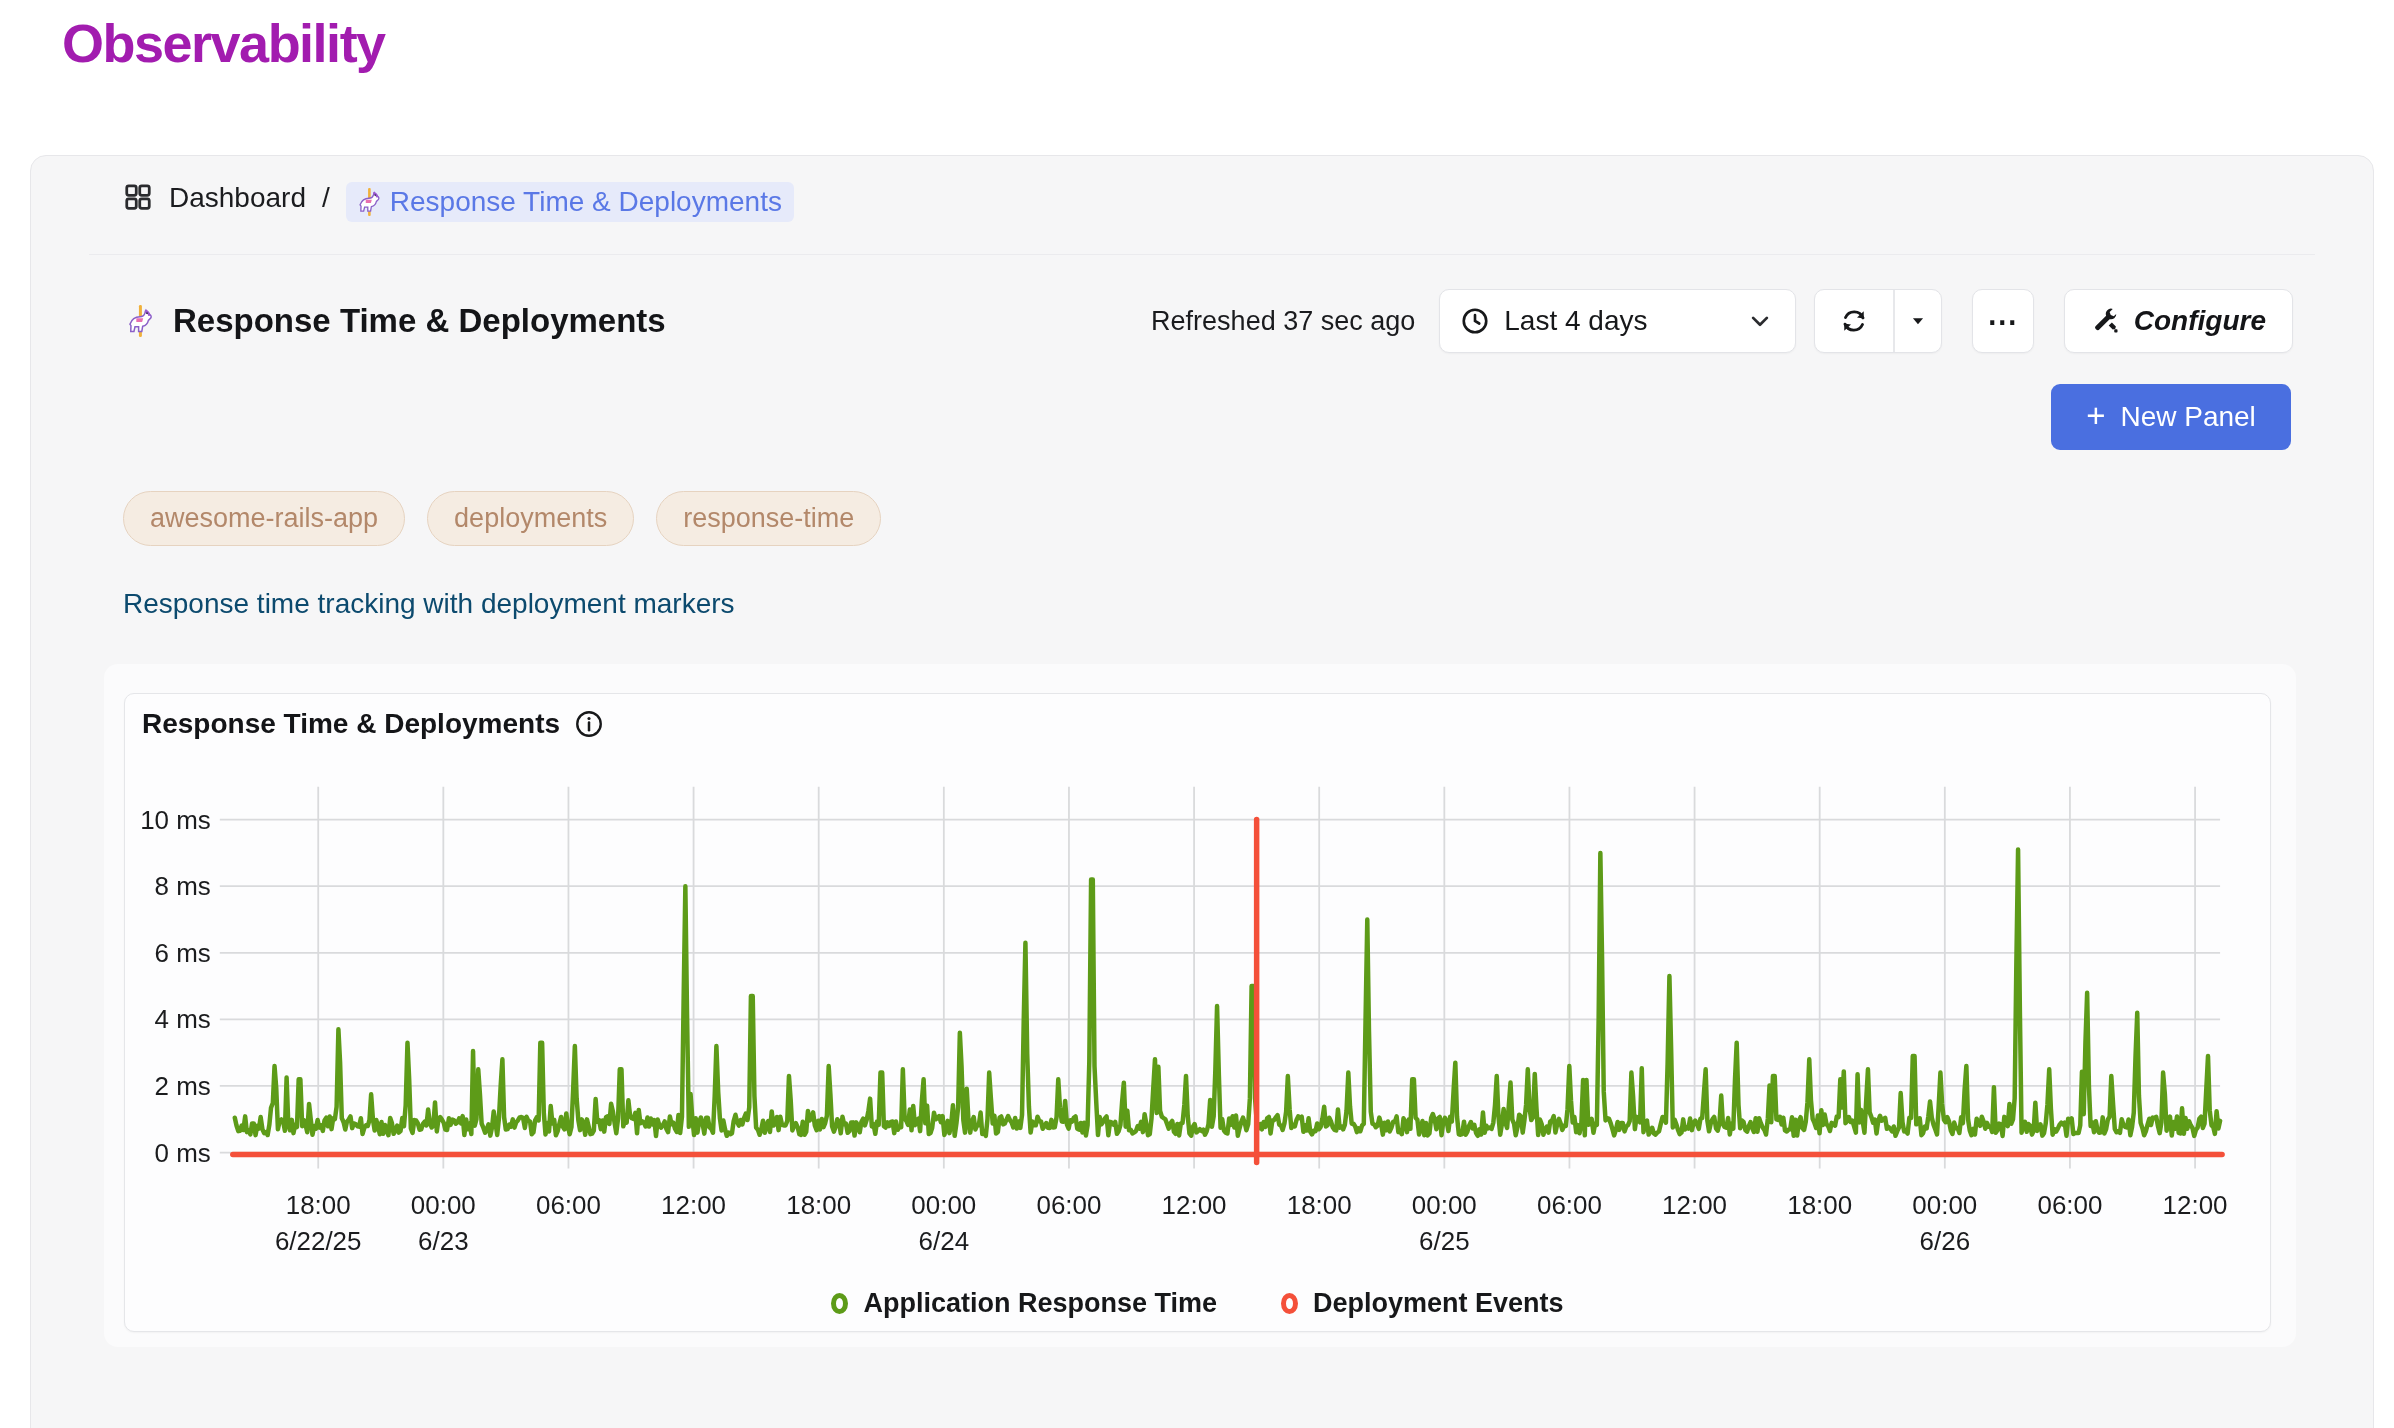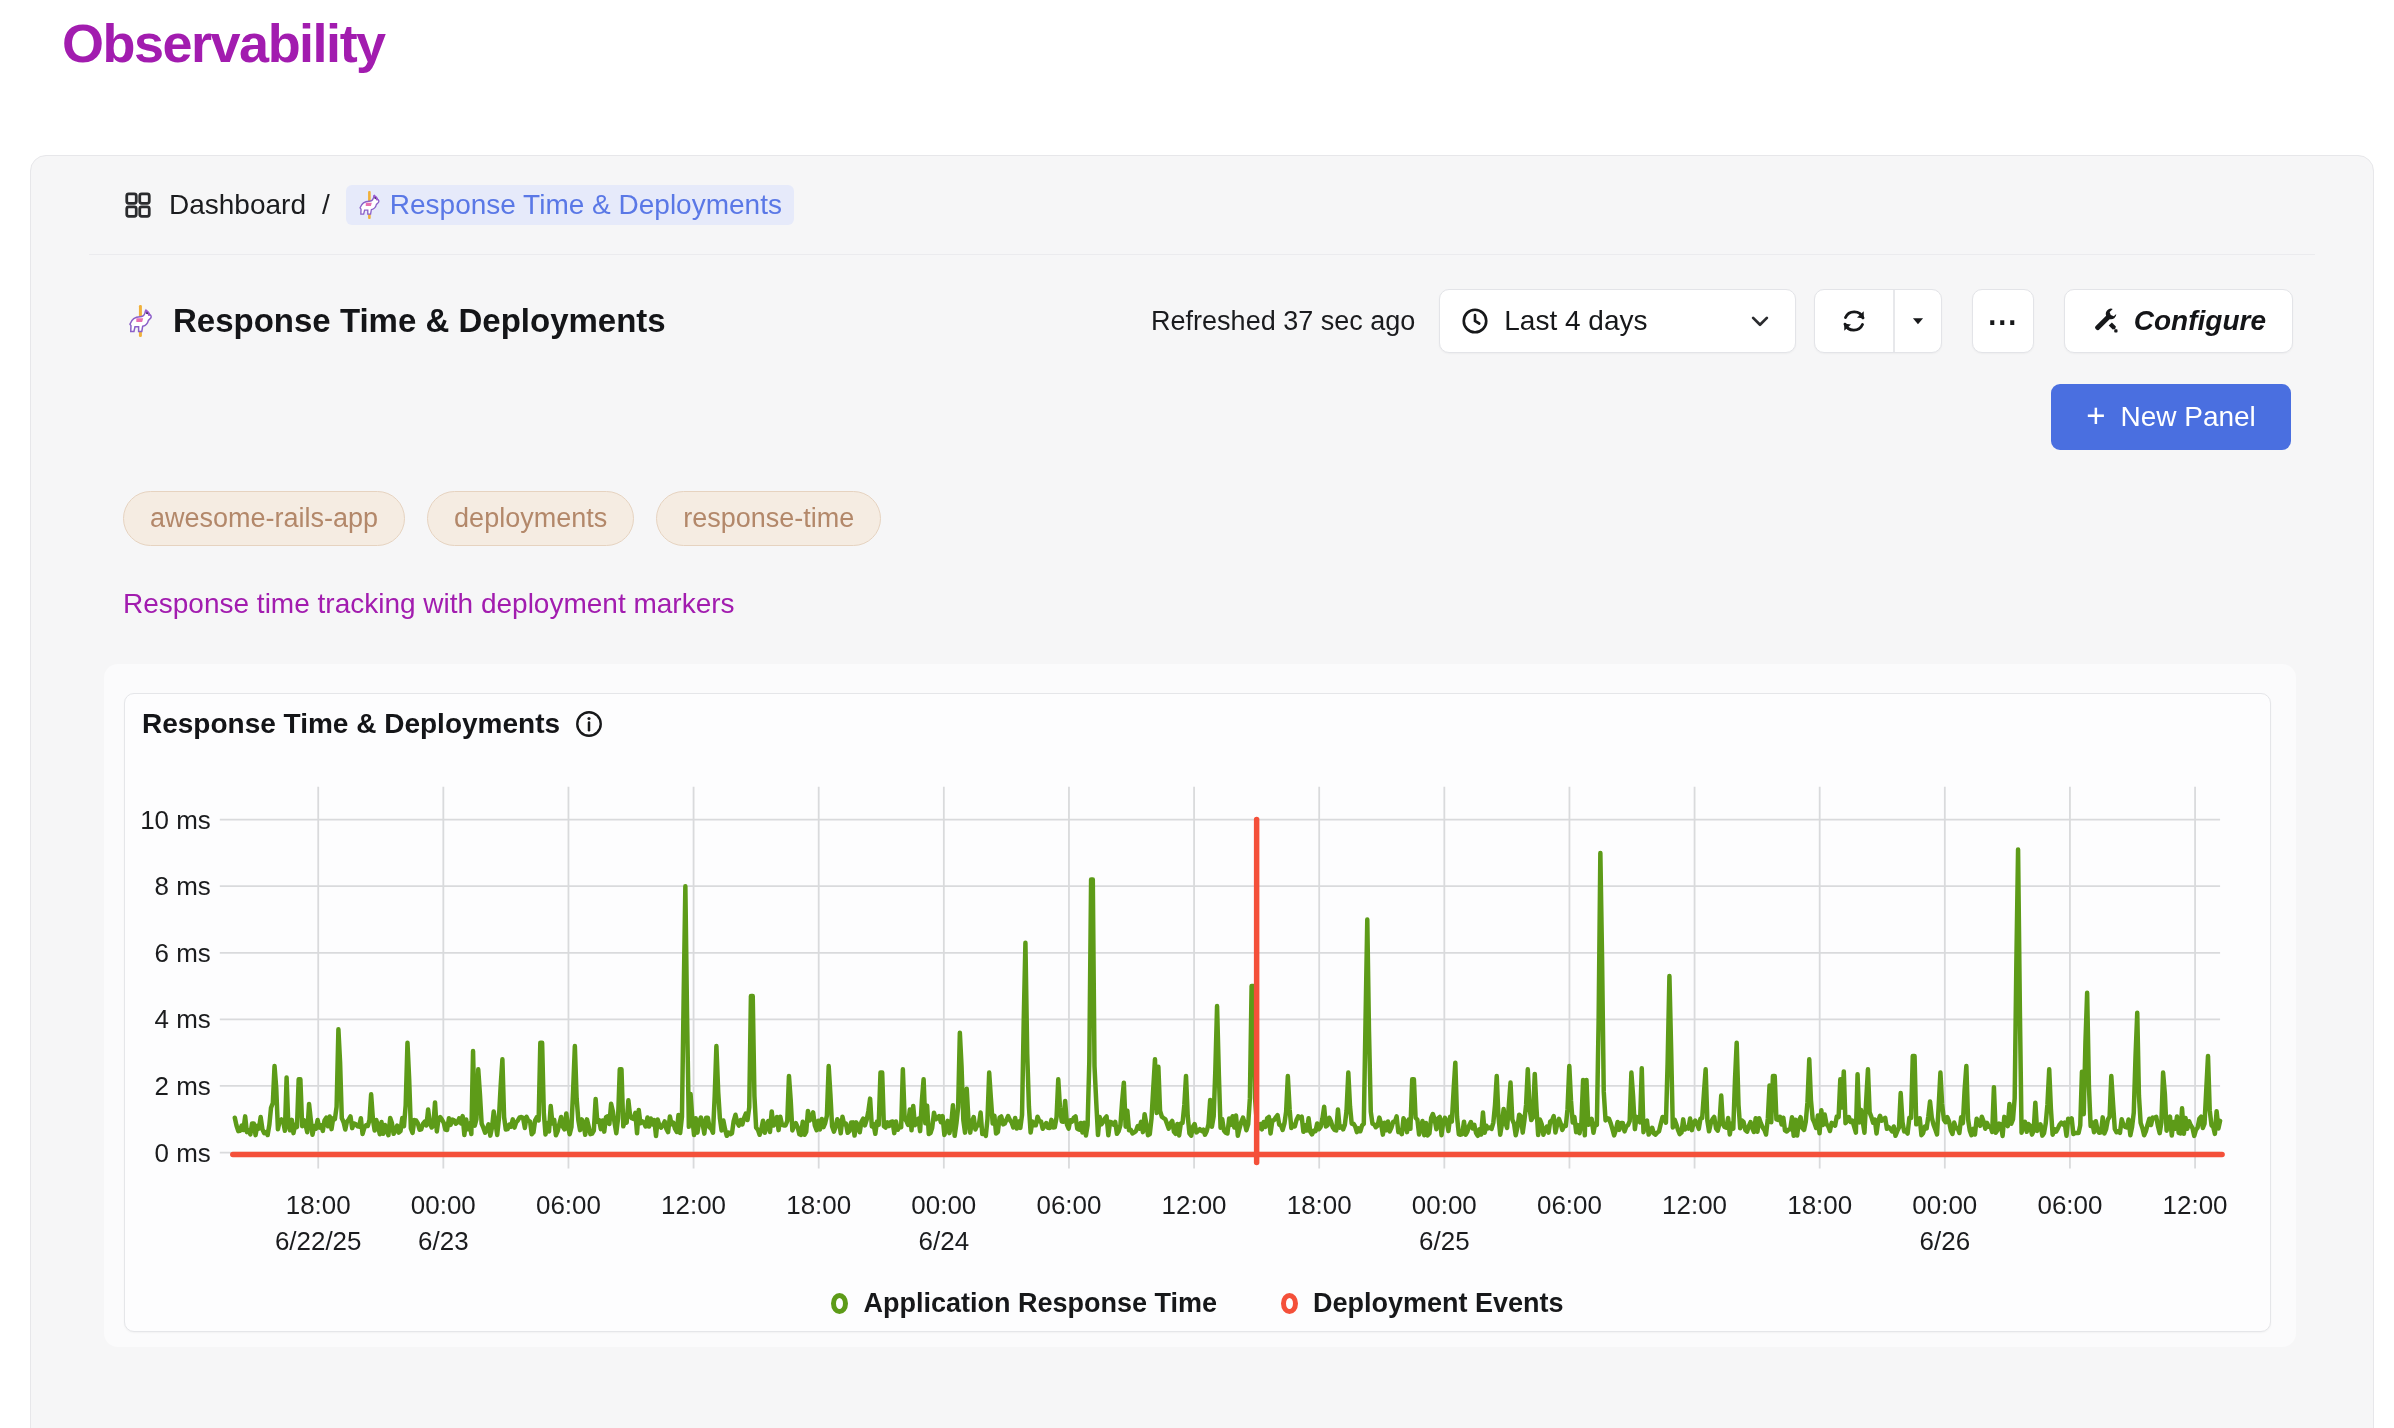--- a/index.html
+++ b/index.html
@@ -6,21 +6,21 @@
   html,body { background:#ffffff; }
   body { font-family:"Liberation Sans", sans-serif; color:#17181a; }
   .page { position:relative; width:2394px; height:1428px; overflow:hidden; background:#ffffff; }
 
   .page-title { position:absolute; left:22px; top:12px; font-size:54px; font-weight:800; letter-spacing:-1.5px; color:#a21caf;margin-left:40px; }
 
   .card { position:absolute; left:30px; top:155px; width:2344px; height:1300px;
           background:#f6f6f7; border:1.5px solid #e7e7ea; border-radius:16px; }
 
   
-  .breadcrumb { position:absolute; left:92px; top:26px; height:46px; display:flex; align-items:center; gap:16px; font-size:28px; }
+  .breadcrumb { position:absolute; left:92px; top:26px; height:46px; display:flex; align-items:flex-start; gap:16px; font-size:28px; }
   .bc-icon { width:30px; height:30px; display:block; }
   .bc-section { color:#1b1c1f; font-weight:500; cursor:pointer; }
   .bc-sep { color:#1b1c1f; }
   .bc-chip { display:flex; align-items:center; gap:6px; background:#e6eafa; color:#5a78e6; border-radius:6px; padding:4px 12px 4px 8px; cursor:pointer; }
   .horse { width:30px; height:30px; display:block; }
 
   .divider { position:absolute; left:58px; right:58px; top:98px; height:0; border-top:1.5px solid #ebebee; }
 
   
   .header-row { position:absolute; left:92px; right:80px; top:130px; height:70px; display:flex; align-items:center; }
@@ -43,21 +43,21 @@
 
   .new-panel { position:absolute; right:82px; top:228px; width:240px; height:66px; border:none; border-radius:9px;
                background:#4a6fe0; color:#ffffff; font-family:"Liberation Sans",sans-serif; font-size:28px; font-weight:500;
                display:flex; align-items:center; justify-content:center; gap:15px; cursor:pointer; }
   .new-panel .plus { font-size:33px; font-weight:300; line-height:1; margin-top:-3px; }
 
   
   .tags { position:absolute; left:92px; top:335px; display:flex; gap:22px; }
   .tag { background:#f5ece2; border:1.5px solid #e6d3c0; color:#b3886a; font-size:27px; padding:11px 26px; border-radius:30px; cursor:pointer; }
 
-  .description { position:absolute; left:92px; top:432px; font-size:28px; color:#a21caf; }
+  .description { position:absolute; left:92px; top:432px; font-size:28px; color:#0c4a6e; }
 
   
   .sub-panel { position:absolute; left:73px; right:77px; top:508px; height:683px; background:#fbfbfc; border-radius:14px; }
   .chart-card { position:absolute; left:20px; right:25px; top:29px; bottom:15px; background:#fdfdfe;
                 border:1.5px solid #e5e6e9; border-radius:10px; box-shadow:0 1px 2px rgba(16,17,20,0.04); }
   .chart-title-row { position:absolute; left:17px; top:14px; display:flex; align-items:center; gap:14px; }
   .chart-title-row h3 { font-size:28px; font-weight:700; color:#141518; }
   .info-icon { width:30px; height:30px; display:block; cursor:pointer; }
   .plot { position:absolute; inset:0; width:100%; height:100%; }
 

